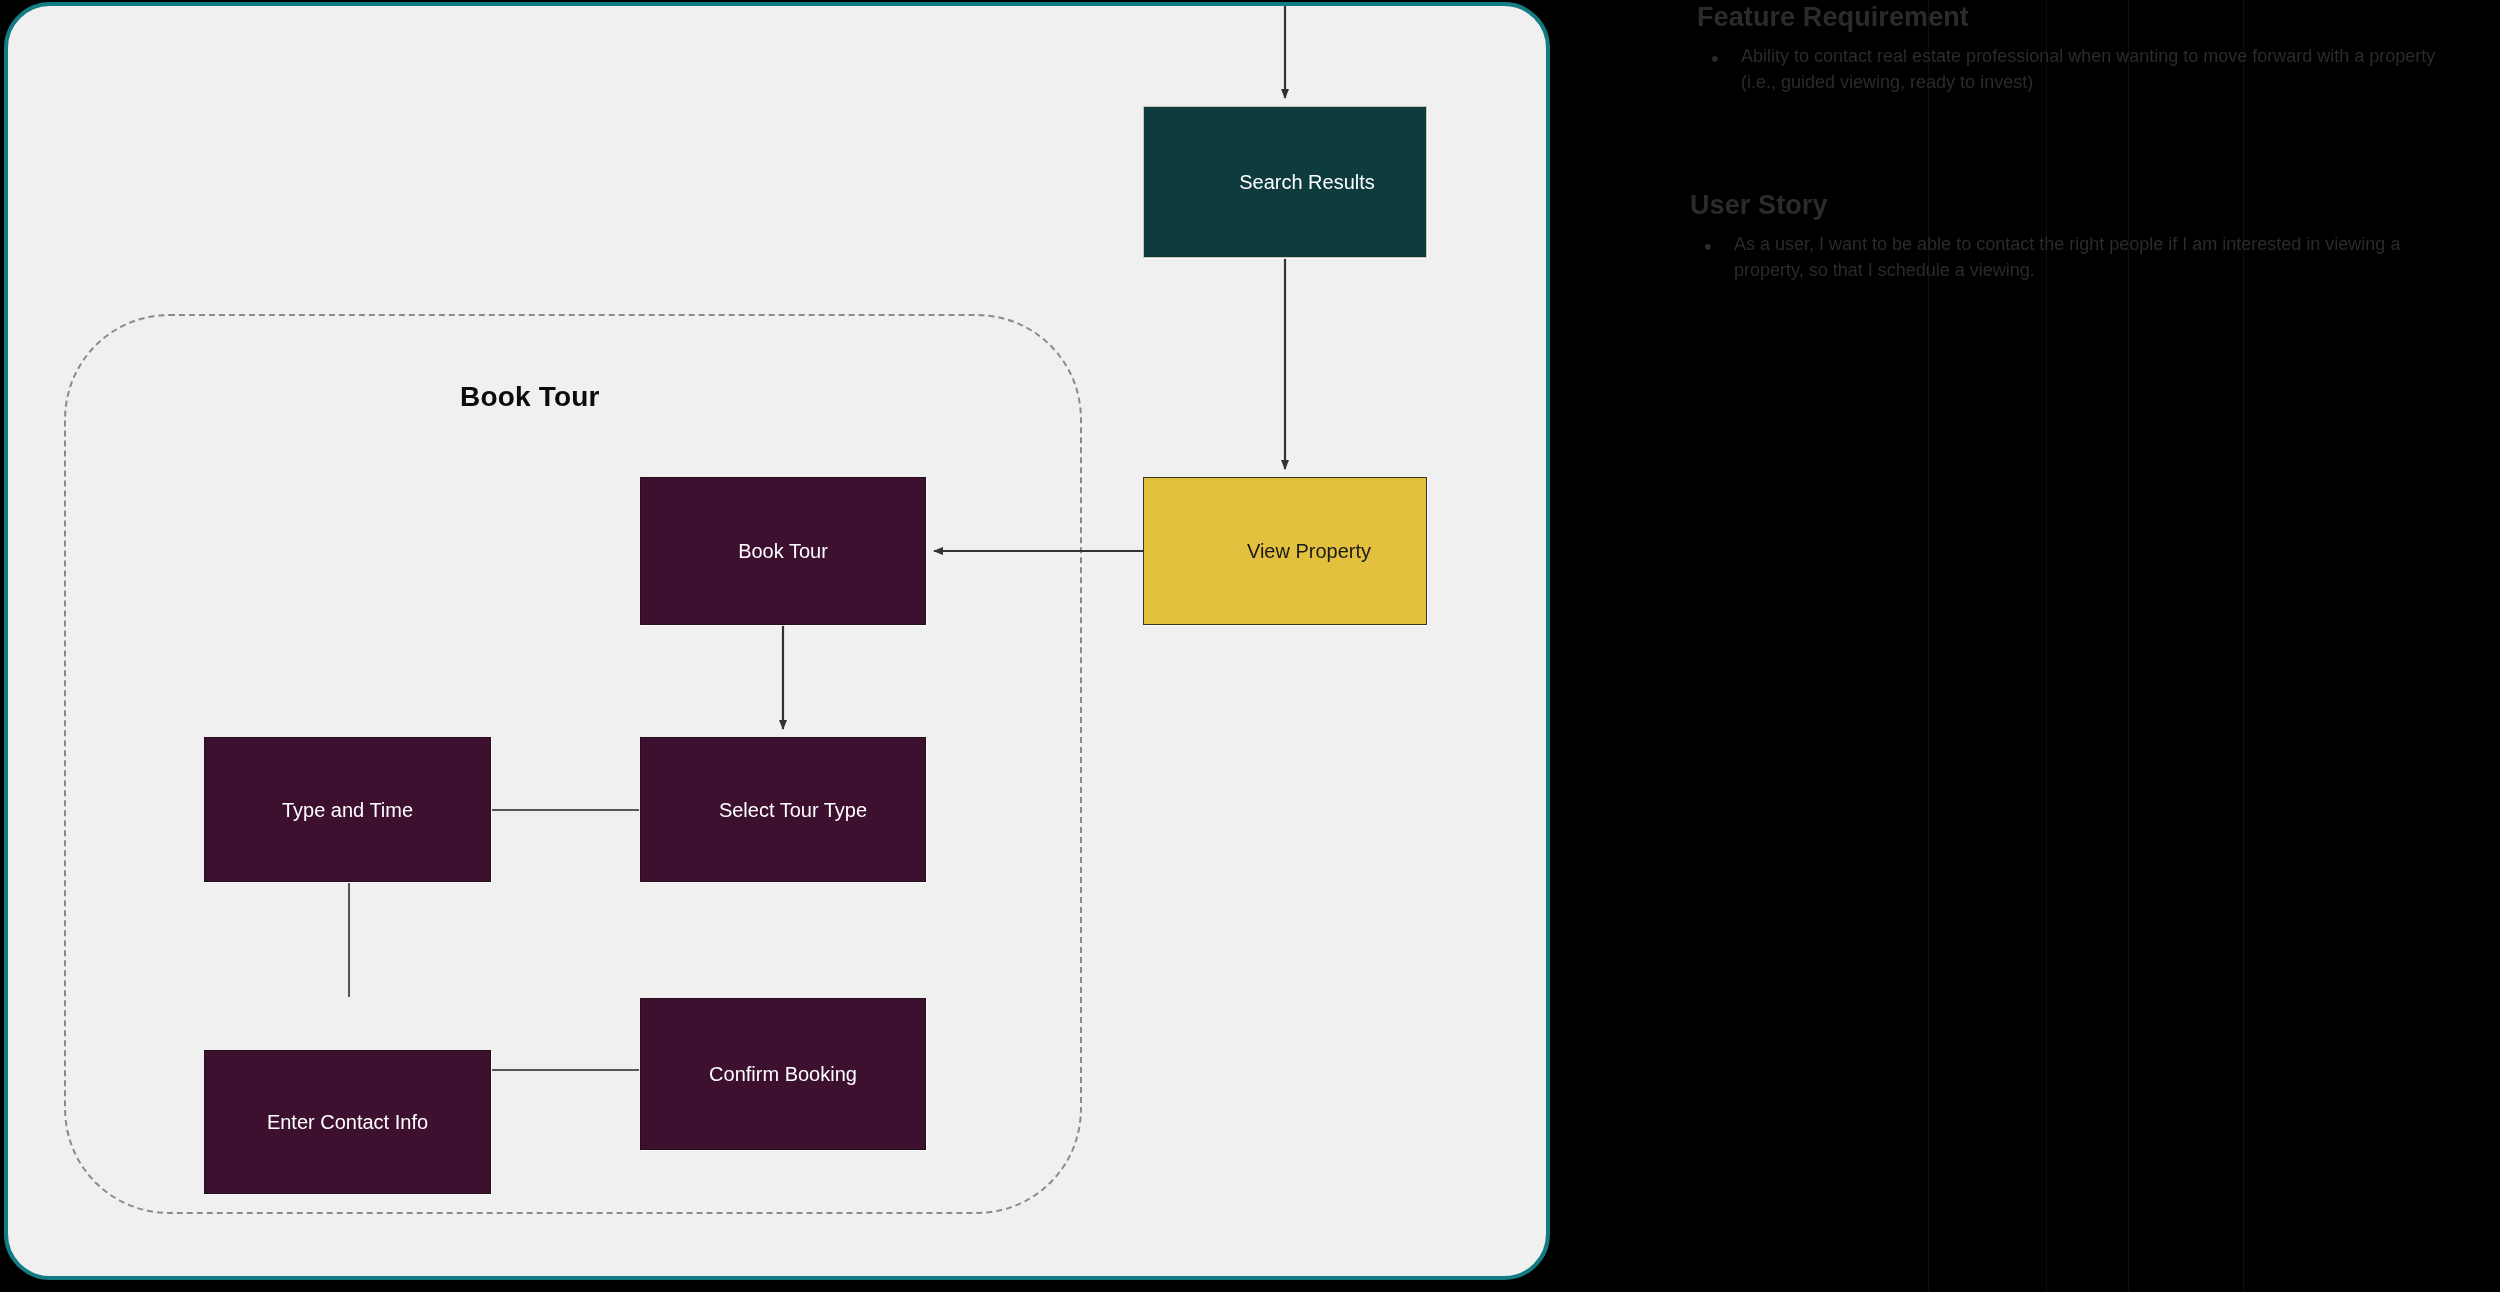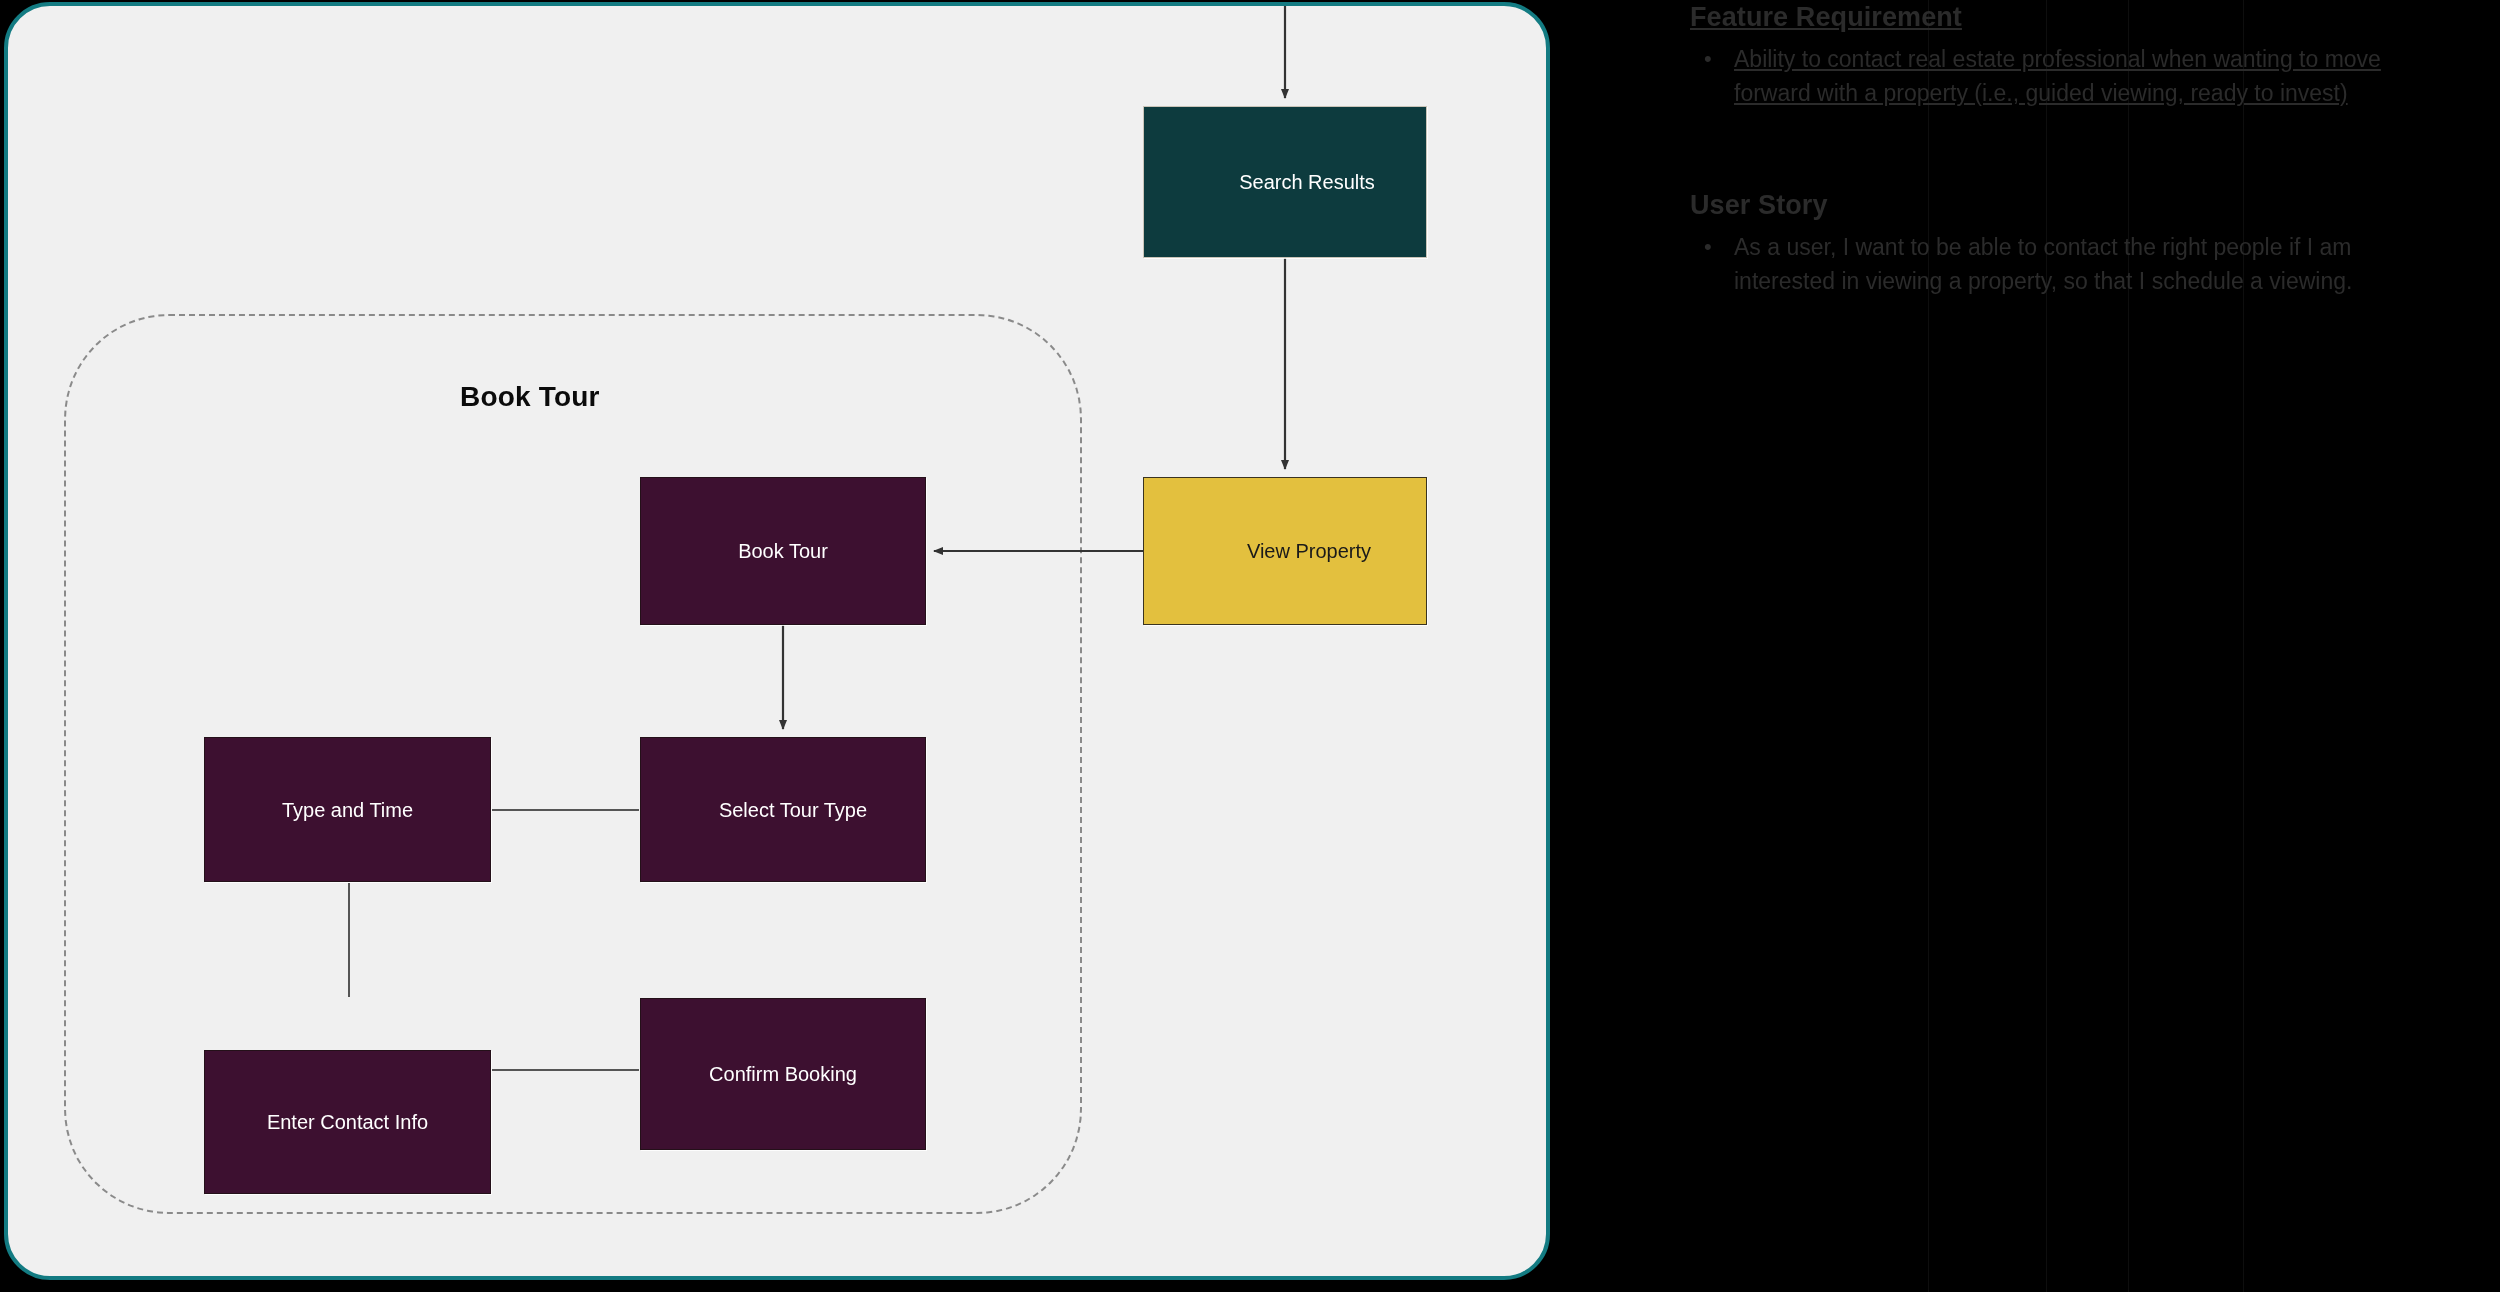--- a/index.html
+++ b/index.html
@@ -111,34 +111,34 @@
     margin: 0;
   }
   .notes-list {
     list-style: none;
     margin: 10px 0 0 0;
     padding: 0;
   }
   .notes-list li {
     position: relative;
     padding-left: 44px;
-    font-size: 23px;
+    font-size: 18px;
     line-height: 1.47;
     color: #2b2b2b;
     max-width: 700px;
   }
   .notes-list li::before {
     content: "\2022";
     position: absolute;
     left: 14px;
     top: 0;
     font-size: 22px;
     color: #2b2b2b;
   }
-  #feature-requirement-block { position: absolute; left: 0px; top: 2px; text-decoration: underline; }
+  #feature-requirement-block { position: absolute; left: 7px; top: 2px; }
   #user-story-block          { position: absolute; left: 0px; top: 190px; }
 
   
   .streak {
     position: absolute;
     top: 0;
     width: 1px;
     height: 1292px;
     background: #0e0e0e;
   }

